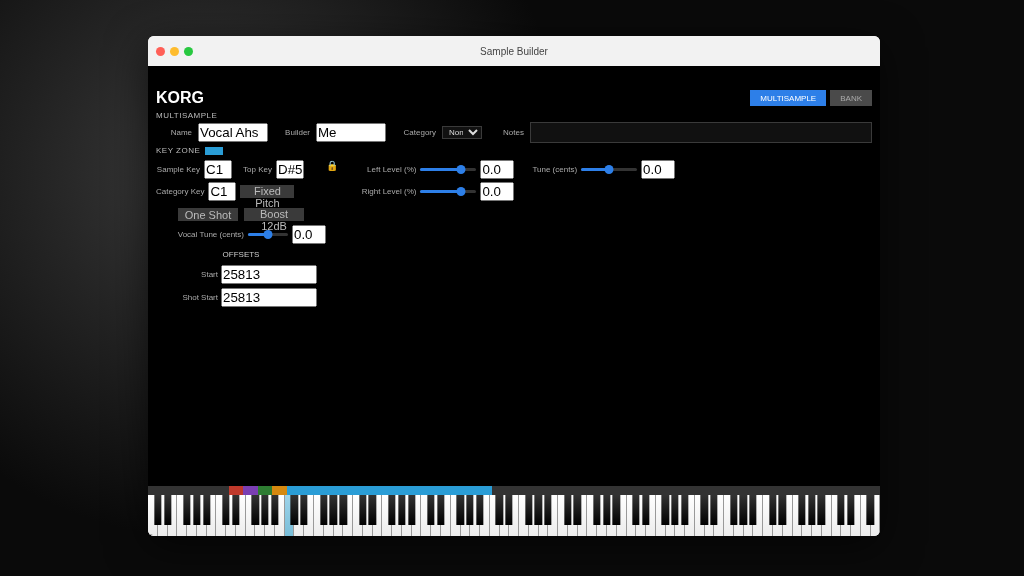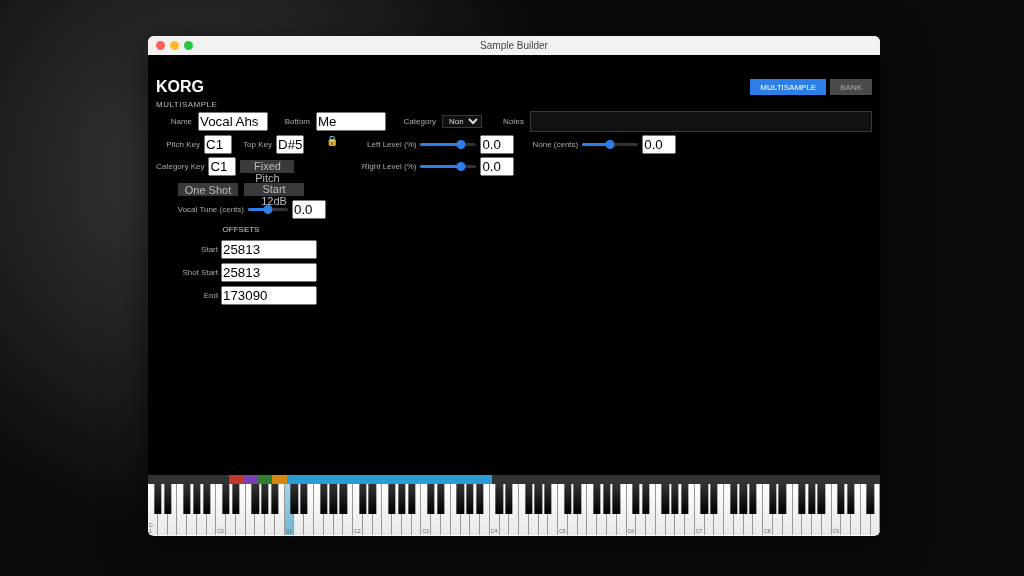--- a/index.html
+++ b/index.html
@@ -16,21 +16,21 @@
   .window {
     position: absolute;
     left: 148px; top: 36px;
     width: 732px; height: 500px;
     background: #f5f5f5;
     border-radius: 6px;
     box-shadow: 0 10px 40px rgba(0,0,0,0.6);
     overflow: hidden;
   }
   .titlebar {
-    height: 19px;
+    height: 30px;
     background: #f2f2f2;
     display: flex;
     align-items: center;
     padding: 0 8px;
     position: relative;
   }
   .traffic { display: flex; gap: 5px; }
   .dot { width: 9px; height: 9px; border-radius: 50%; }
   .r { background:#ff5f57; } .y { background:#febc2e; } .g { background:#28c840; }
   .title { position:absolute; left:0; right:0; text-align:center; font-size:10px; color:#444; }
@@ -101,34 +101,38 @@
       <div class="topbtns">
         <button class="tbtn active">MULTISAMPLE</button>
         <button class="tbtn off">BANK</button>
       </div>
     </div>
 
     <div class="section-h">MULTISAMPLE</div>
     <div class="row" style="gap:6px;">
       <span class="lbl s">Name</span>
       <input class="fld w70" value="Vocal Ahs" style="">
-      <span class="lbl s">Bottom</span>
+      <span class="lbl s">Builder</span>
       <input class="fld w70" value="Me" style="">
       <span class="lbl">Category</span>
       <select class="fld" style="width:40px">
         <option>None</option>
       </select>
       <span class="lbl s">Notes</span>
       <div class="notes"></div>
     </div>
 
+    <div class="section-h">
+      <span>KEY ZONE</span>
+      <span class="kzcolor"></span>
+    </div>
     <div class="kz-grid">
       <div class="kzcol">
         <div class="row">
-          <span class="lbl">Pitch Key</span>
+          <span class="lbl">Sample Key</span>
           <input class="fld w28" value="C1" style="">
           <span class="lbl s">Top Key</span>
           <input class="fld w28" value="D#5" style="">
         </div>
         <div class="row">
           <span class="lbl">Category Key</span>
           <input class="fld w28" value="C1" style="">
           <button class="smallbtn" style="width:54px">Fixed Pitch</button>
         </div>
       </div>
@@ -146,35 +150,35 @@
           <span class="lbl" style="min-width:56px">Right Level (%)</span>
           <div class="slider">
               <div class="fill" style="width:72%"></div>
               <div class="knob" style="left:72%"></div>
             </div>
           <input class="fld w34" value="0.0" style="">
         </div>
       </div>
       <div class="kzcol">
         <div class="row">
-          <span class="lbl">None (cents)</span>
+          <span class="lbl">Tune (cents)</span>
           <div class="slider">
               <div class="fill" style="width:50%"></div>
               <div class="knob" style="left:50%"></div>
             </div>
           <input class="fld w34" value="0.0" style="">
         </div>
       </div>
     </div>
 
     <div class="sample-area">
       <div class="side">
         <div class="sidebtns">
           <button class="smallbtn" style="width:60px">One Shot</button>
-          <button class="smallbtn" style="width:60px">Start 12dB</button>
+          <button class="smallbtn" style="width:60px">Boost 12dB</button>
         </div>
         <div class="looptune">
           <span class="lbl" style="min-width:60px">Vocal Tune (cents)</span>
           <div class="slider" style="width:40px">
               <div class="fill" style="width:50%"></div>
               <div class="knob" style="left:50%"></div>
             </div>
           <input class="fld w34" value="0.0" style="">
         </div>
         <div class="offsets-h">OFFSETS</div>
@@ -185,28 +189,20 @@
               <span style="background:#4caf50"></span>
               <span style="background:#2e7d32"></span>
             </div>
         </div>
         <div class="offrow">
           <span class="lbl s">Shot Start</span>
           <input class="fld" value="25813" style="">
           <div class="colbar">
               <span style="background:#e6a23c"></span>
               <span style="background:#c0392b"></span>
-            </div>
-        </div>
-        <div class="offrow">
-          <span class="lbl s">End</span>
-          <input class="fld" value="173090" style="">
-          <div class="colbar">
-              <span style="background:#7e57c2"></span>
-              <span style="background:#b71c1c"></span>
             </div>
         </div>
       </div>
     </div>
 
     <div class="keyboard-region">
       <div class="zone-strip">
         <div class="z" style="width:11%;background:#333"></div>
         <div class="z" style="width:2%;background:#c0392b"></div>
         <div class="z" style="width:2%;background:#7b3fb3"></div>

